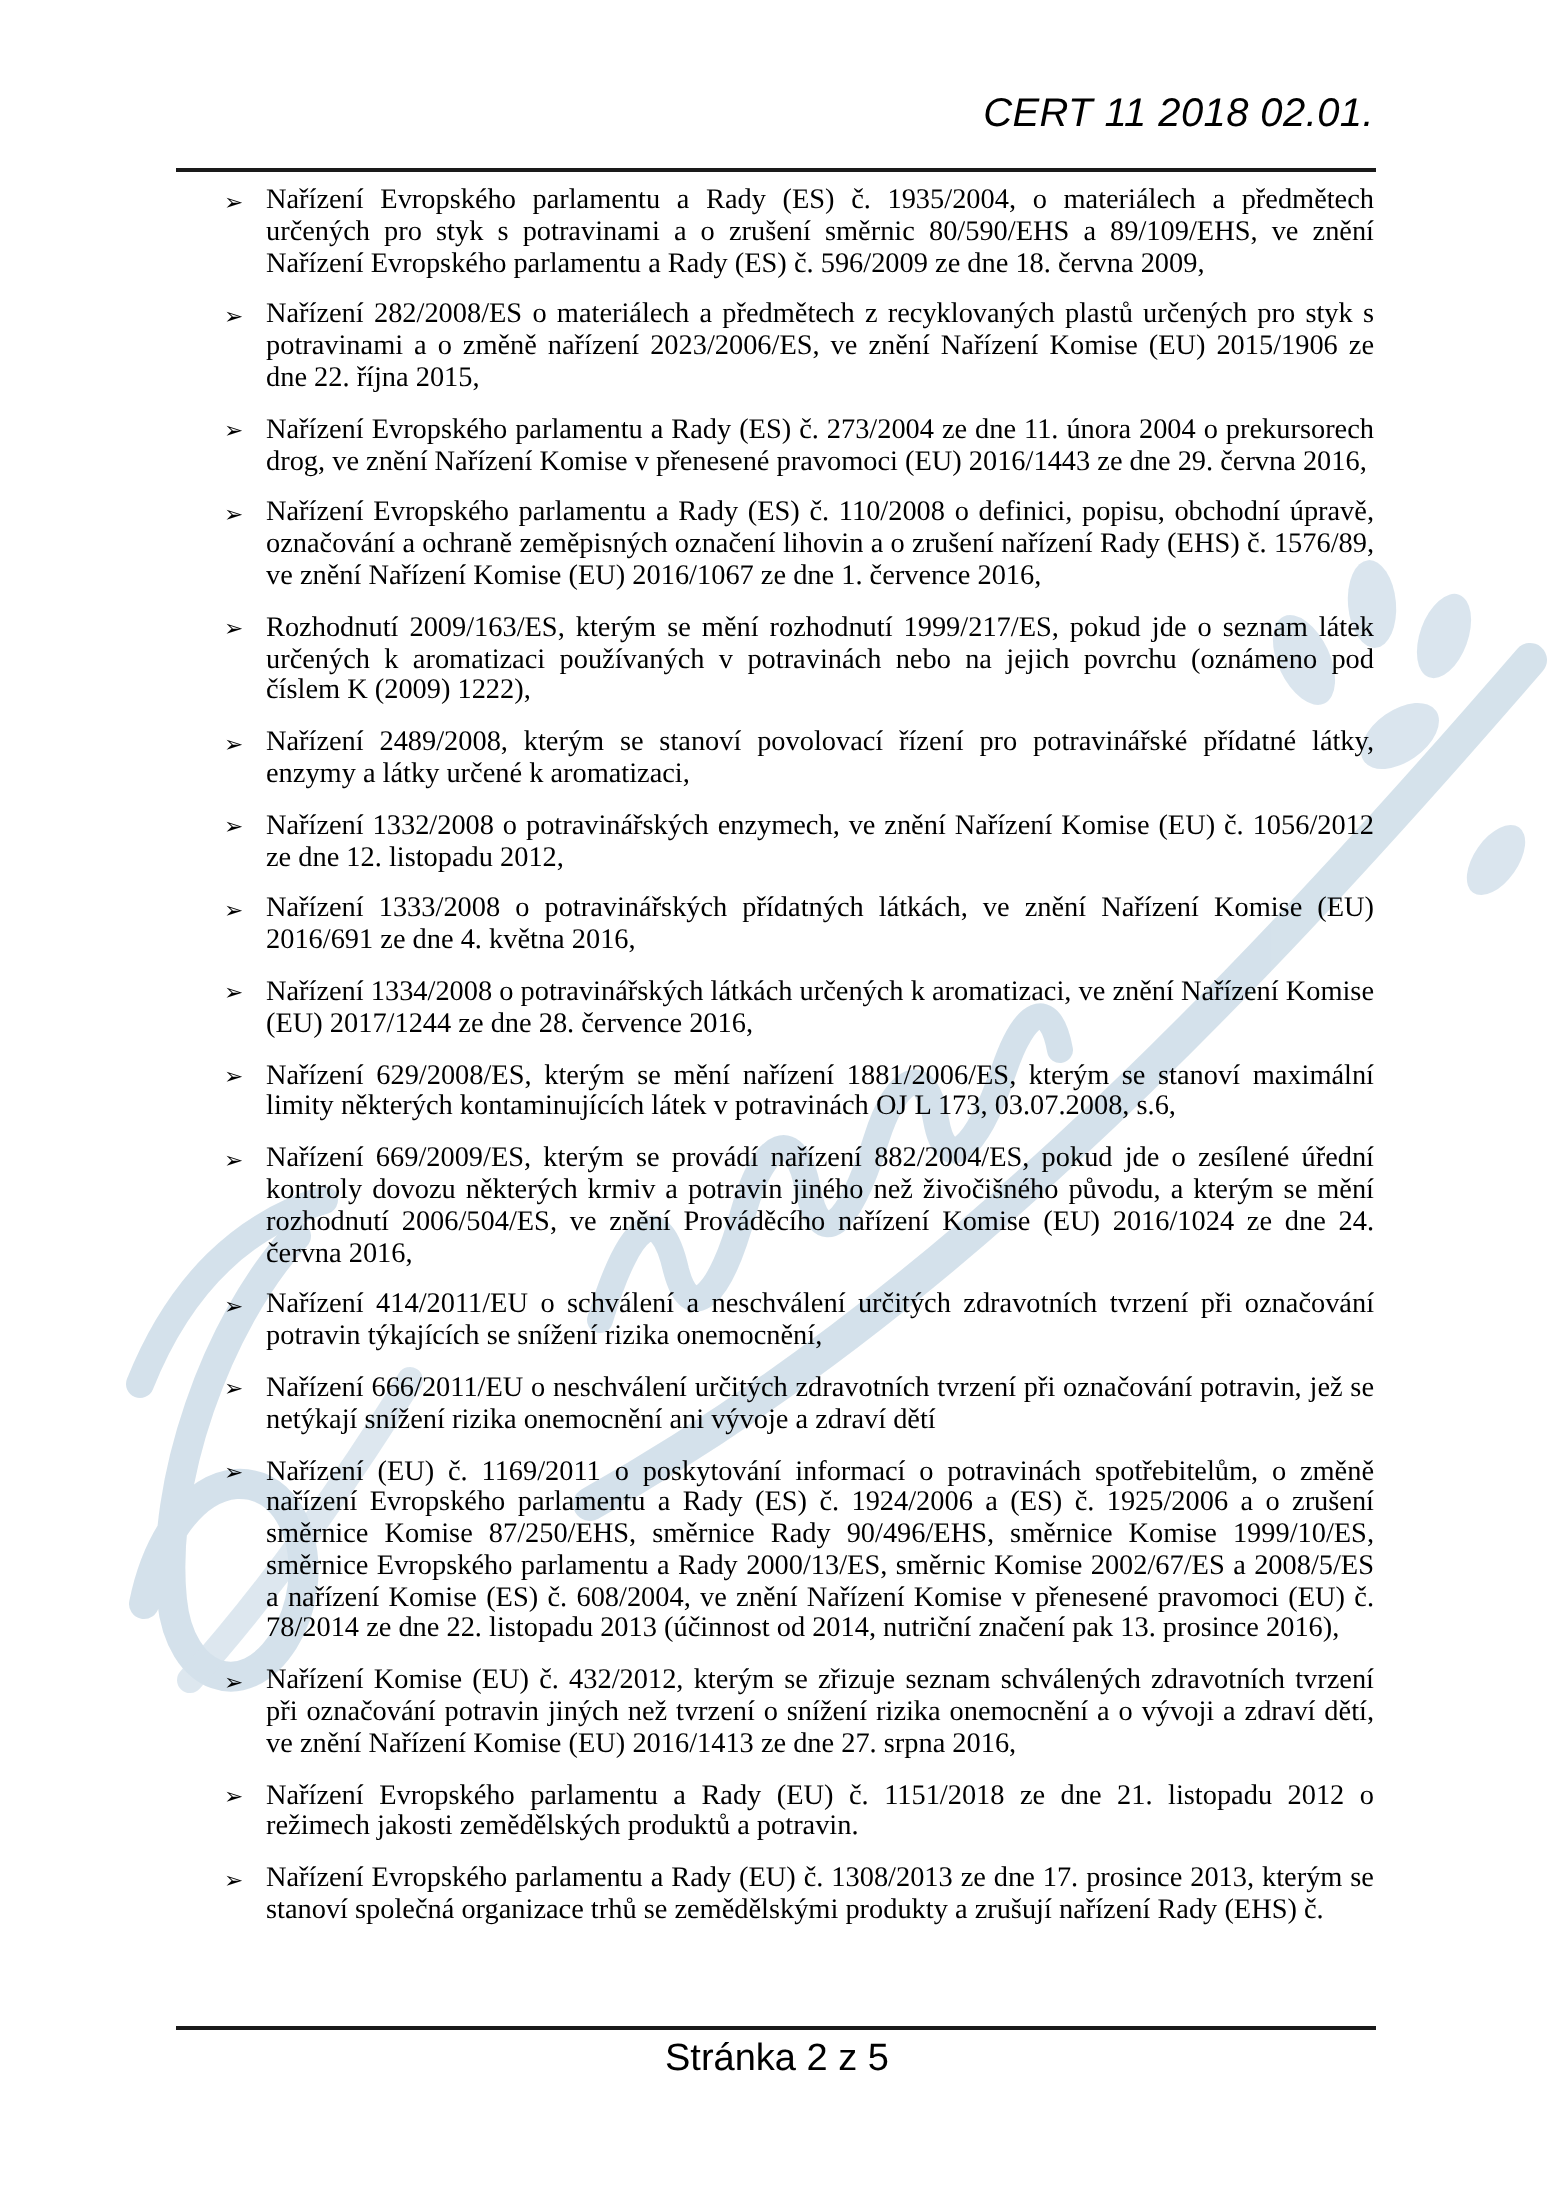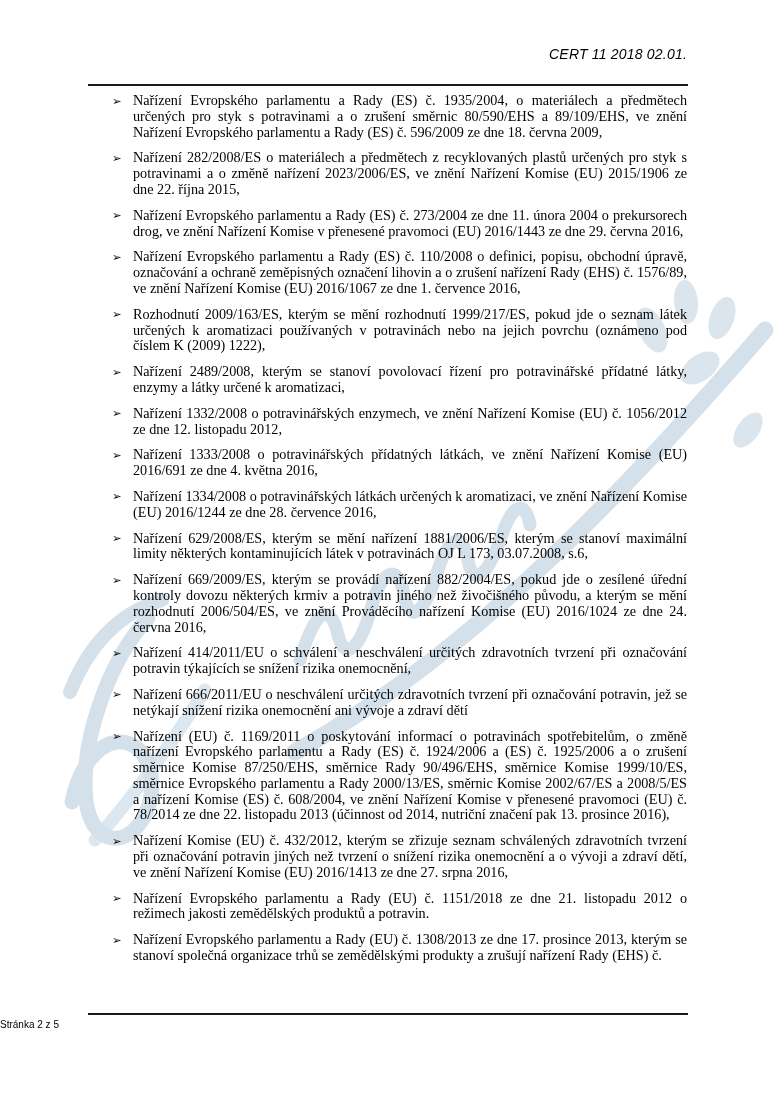--- a/index.html
+++ b/index.html
@@ -20,21 +20,21 @@
     pointer-events: none;
   }
   .content { position: relative; z-index: 1; }
 
   .header-code {
     position: absolute;
     top: 46px;
     right: 90px;
     font-family: "Liberation Sans", sans-serif;
     font-style: italic;
-    font-size: 14px;
+    font-size: 20px;
     letter-spacing: 0.2px;
   }
   .header-rule {
     position: absolute;
     top: 84px;
     left: 88px;
     width: 600px;
     height: 2px;
     background: #1a1a1a;
   }
@@ -68,22 +68,23 @@
     left: 88px;
     width: 600px;
     height: 1.5px;
     background: #1a1a1a;
   }
   .footer-text {
     position: absolute;
     top: 1019px;
     left: 0;
     width: 777px;
+    text-align: center;
     font-family: "Liberation Sans", sans-serif;
-    font-size: 10px;
+    font-size: 19px;
     white-space: pre;
   }
 </style>
 </head>
 <body>
 
 <div class="page">
 
   <svg class="watermark" width="777" height="1100" viewBox="0 0 777 1100" aria-hidden="true">
     <g stroke="#b9cede" fill="none" stroke-linecap="round" opacity="0.6">
@@ -112,21 +113,21 @@
 
     <div class="reg-list">
         <div class="item"><span class="bullet">➢</span><span><span class="b">Nařízení Evropského parlamentu a Rady (ES) č. 1935/2004</span><span>, o materiálech a předmětech určených pro styk s potravinami a o zrušení směrnic 80/590/EHS a 89/109/EHS, ve znění Nařízení Evropského parlamentu a Rady (ES) č. </span><span class="b">596/2009</span><span> ze dne 18. června 2009,</span></span></div>
         <div class="item"><span class="bullet">➢</span><span><span class="b">Nařízení 282/2008/ES</span><span> o materiálech a předmětech z recyklovaných plastů určených pro styk s potravinami a o změně nařízení 2023/2006/ES, ve znění Nařízení Komise (EU) </span><span class="b">2015/1906</span><span> ze dne 22. října 2015,</span></span></div>
         <div class="item"><span class="bullet">➢</span><span><span class="b">Nařízení Evropského parlamentu a Rady (ES) č. 273/2004</span><span> ze dne 11. února 2004 o prekursorech drog, ve znění Nařízení Komise v přenesené pravomoci (EU) 2016/1443 ze dne 29. června 2016,</span></span></div>
         <div class="item"><span class="bullet">➢</span><span><span class="b">Nařízení Evropského parlamentu a Rady (ES) č. 110/2008</span><span> o definici, popisu, obchodní úpravě, označování a ochraně zeměpisných označení lihovin a o zrušení nařízení Rady (EHS) č. 1576/89, ve znění Nařízení Komise (EU) 2016/1067 ze dne 1. července 2016,</span></span></div>
         <div class="item"><span class="bullet">➢</span><span><span class="b">Rozhodnutí 2009/163/ES</span><span>, kterým se mění rozhodnutí 1999/217/ES, pokud jde o seznam látek určených k aromatizaci používaných v potravinách nebo na jejich povrchu (oznámeno pod číslem K (2009) 1222),</span></span></div>
         <div class="item"><span class="bullet">➢</span><span><span class="b">Nařízení 2489/2008,</span><span> kterým se stanoví povolovací řízení pro potravinářské přídatné látky, enzymy a látky určené k aromatizaci,</span></span></div>
         <div class="item"><span class="bullet">➢</span><span><span class="b">Nařízení 1332/2008</span><span> o potravinářských enzymech, ve znění Nařízení Komise (EU) č. </span><span class="b">1056/2012</span><span> ze dne 12. listopadu 2012,</span></span></div>
         <div class="item"><span class="bullet">➢</span><span><span class="b">Nařízení 1333/2008</span><span> o potravinářských přídatných látkách, ve znění Nařízení Komise (EU) </span><span class="b">2016/691</span><span> ze dne 4. května 2016,</span></span></div>
-        <div class="item"><span class="bullet">➢</span><span><span class="b">Nařízení 1334/2008</span><span> o potravinářských látkách určených k aromatizaci, ve znění Nařízení Komise (EU) </span><span class="b">2016/1244</span><span> ze dne 28. července 2016,</span></span></div>
+        <div class="item"><span class="bullet">➢</span><span><span class="b">Nařízení 1334/2008</span><span> o potravinářských látkách určených k aromatizaci, ve znění Nařízení Komise (EU) </span><span class="b">2017/1244</span><span> ze dne 28. července 2016,</span></span></div>
         <div class="item"><span class="bullet">➢</span><span><span class="b">Nařízení 629/2008/ES</span><span>, kterým se mění nařízení 1881/2006/ES, kterým se stanoví maximální limity některých kontaminujících látek v potravinách  OJ L 173, 03.07.2008, s.6,</span></span></div>
         <div class="item"><span class="bullet">➢</span><span><span class="b">Nařízení 669/2009/ES</span><span>, kterým se provádí nařízení  882/2004/ES, pokud jde o zesílené úřední kontroly dovozu některých krmiv a potravin jiného než živočišného původu, a kterým se mění rozhodnutí 2006/504/ES, ve znění Prováděcího nařízení Komise (EU) </span><span class="b">2016/1024</span><span> ze dne 24. června 2016,</span></span></div>
         <div class="item"><span class="bullet">➢</span><span><span class="b">Nařízení 414/2011/EU</span><span> o schválení a neschválení určitých zdravotních tvrzení při označování potravin týkajících se snížení rizika onemocnění,</span></span></div>
         <div class="item"><span class="bullet">➢</span><span><span class="b">Nařízení 666/2011/EU</span><span> o neschválení určitých zdravotních tvrzení při označování potravin, jež se netýkají snížení rizika onemocnění ani vývoje a zdraví dětí</span></span></div>
         <div class="item"><span class="bullet">➢</span><span><span class="b">Nařízení (EU) č. 1169/2011</span><span>  o poskytování informací o potravinách spotřebitelům, o změně nařízení Evropského parlamentu a Rady (ES) č. 1924/2006 a (ES) č. 1925/2006 a o zrušení směrnice Komise 87/250/EHS, směrnice Rady 90/496/EHS, směrnice Komise 1999/10/ES, směrnice Evropského parlamentu a Rady 2000/13/ES, směrnic Komise 2002/67/ES a 2008/5/ES a nařízení Komise (ES) č. 608/2004, ve znění Nařízení Komise v přenesené pravomoci (EU) č. </span><span class="b">78/2014</span><span> ze dne 22. listopadu 2013 (účinnost od 2014, nutriční značení pak 13. prosince 2016),</span></span></div>
         <div class="item"><span class="bullet">➢</span><span><span class="b">Nařízení Komise (EU) č. 432/2012,</span><span> kterým se zřizuje seznam schválených zdravotních tvrzení při označování potravin jiných než tvrzení o snížení rizika onemocnění a o vývoji a zdraví dětí, ve znění Nařízení Komise (EU) </span><span class="b">2016/1413</span><span> ze dne 27. srpna 2016,</span></span></div>
         <div class="item"><span class="bullet">➢</span><span><span class="b">Nařízení Evropského parlamentu a Rady (EU) č. 1151/2018</span><span> ze dne 21. listopadu 2012 o režimech jakosti zemědělských produktů a potravin.</span></span></div>
         <div class="item"><span class="bullet">➢</span><span><span class="b">Nařízení Evropského parlamentu a Rady (EU) č. 1308/2013</span><span> ze dne 17. prosince 2013, kterým se stanoví společná organizace trhů se zemědělskými produkty a zrušují nařízení Rady (EHS) č.</span></span></div>
       </div>
 

